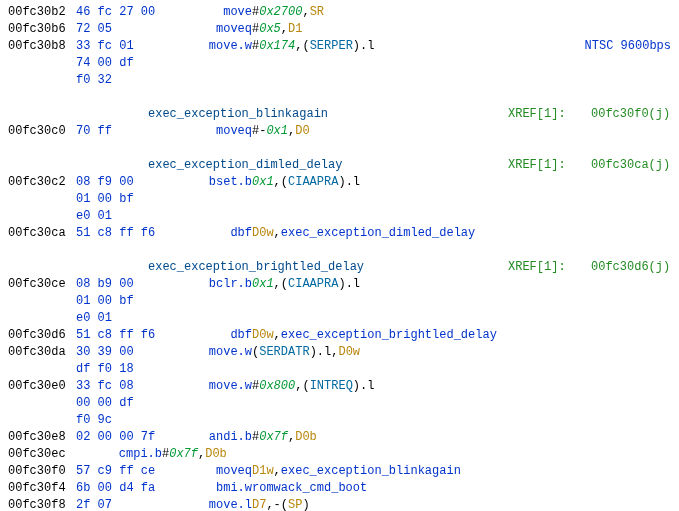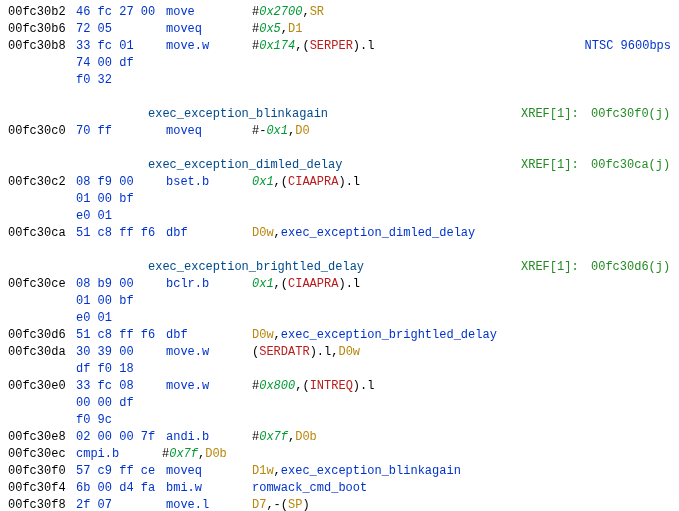--- a/index.html
+++ b/index.html
@@ -10,28 +10,28 @@
     font-size: 12px;
     line-height: 17px;
     color: #000;
     white-space: nowrap;
   }
   .row { display: flex; }
   .c-addr { width: 68px; color: #000; flex: none; }
   .c-bytes { width: 90px; color: #0033cc; flex: none; }
   .c-mid  { flex: 1; position: relative; }
   .label  { color: #004a8c; position: absolute; left: -18px; }
-  .mnem   { color: #0033cc; display:inline-block; width: 86px; }
+  .mnem   { color: #0033cc; display:inline-block; width: 86px; text-align: right; }
   .op     { }
   .hex    { color: #009933; font-style: italic; }
   .reg    { color: #b8860b; }
-  .sym    { color: #b91c1c; }
+  .sym    { color: #0369a1; }
   .blue   { color: #0033cc; }
   .c-xref { width: 70px; color: #228b22; flex: none; }
-  .c-xtgt { width: 80px; color: #228b22; flex: none; }
+  .c-xtgt { width: 80px; color: #228b22; flex: none; margin-left: 13px; }
   .c-note { color: #0033cc; flex: none; }
 </style>
 </head>
 <body>
 
 <div id="listing">
     <div class="row">
       <span class="c-addr">00fc30b2</span>
       <span class="c-bytes">46 fc 27 00</span>
       <div class="c-mid"><span class="mnem">move</span><span class="op"><span>#</span><span class="hex">0x2700</span><span>,</span><span class="reg">SR</span></span></div>

